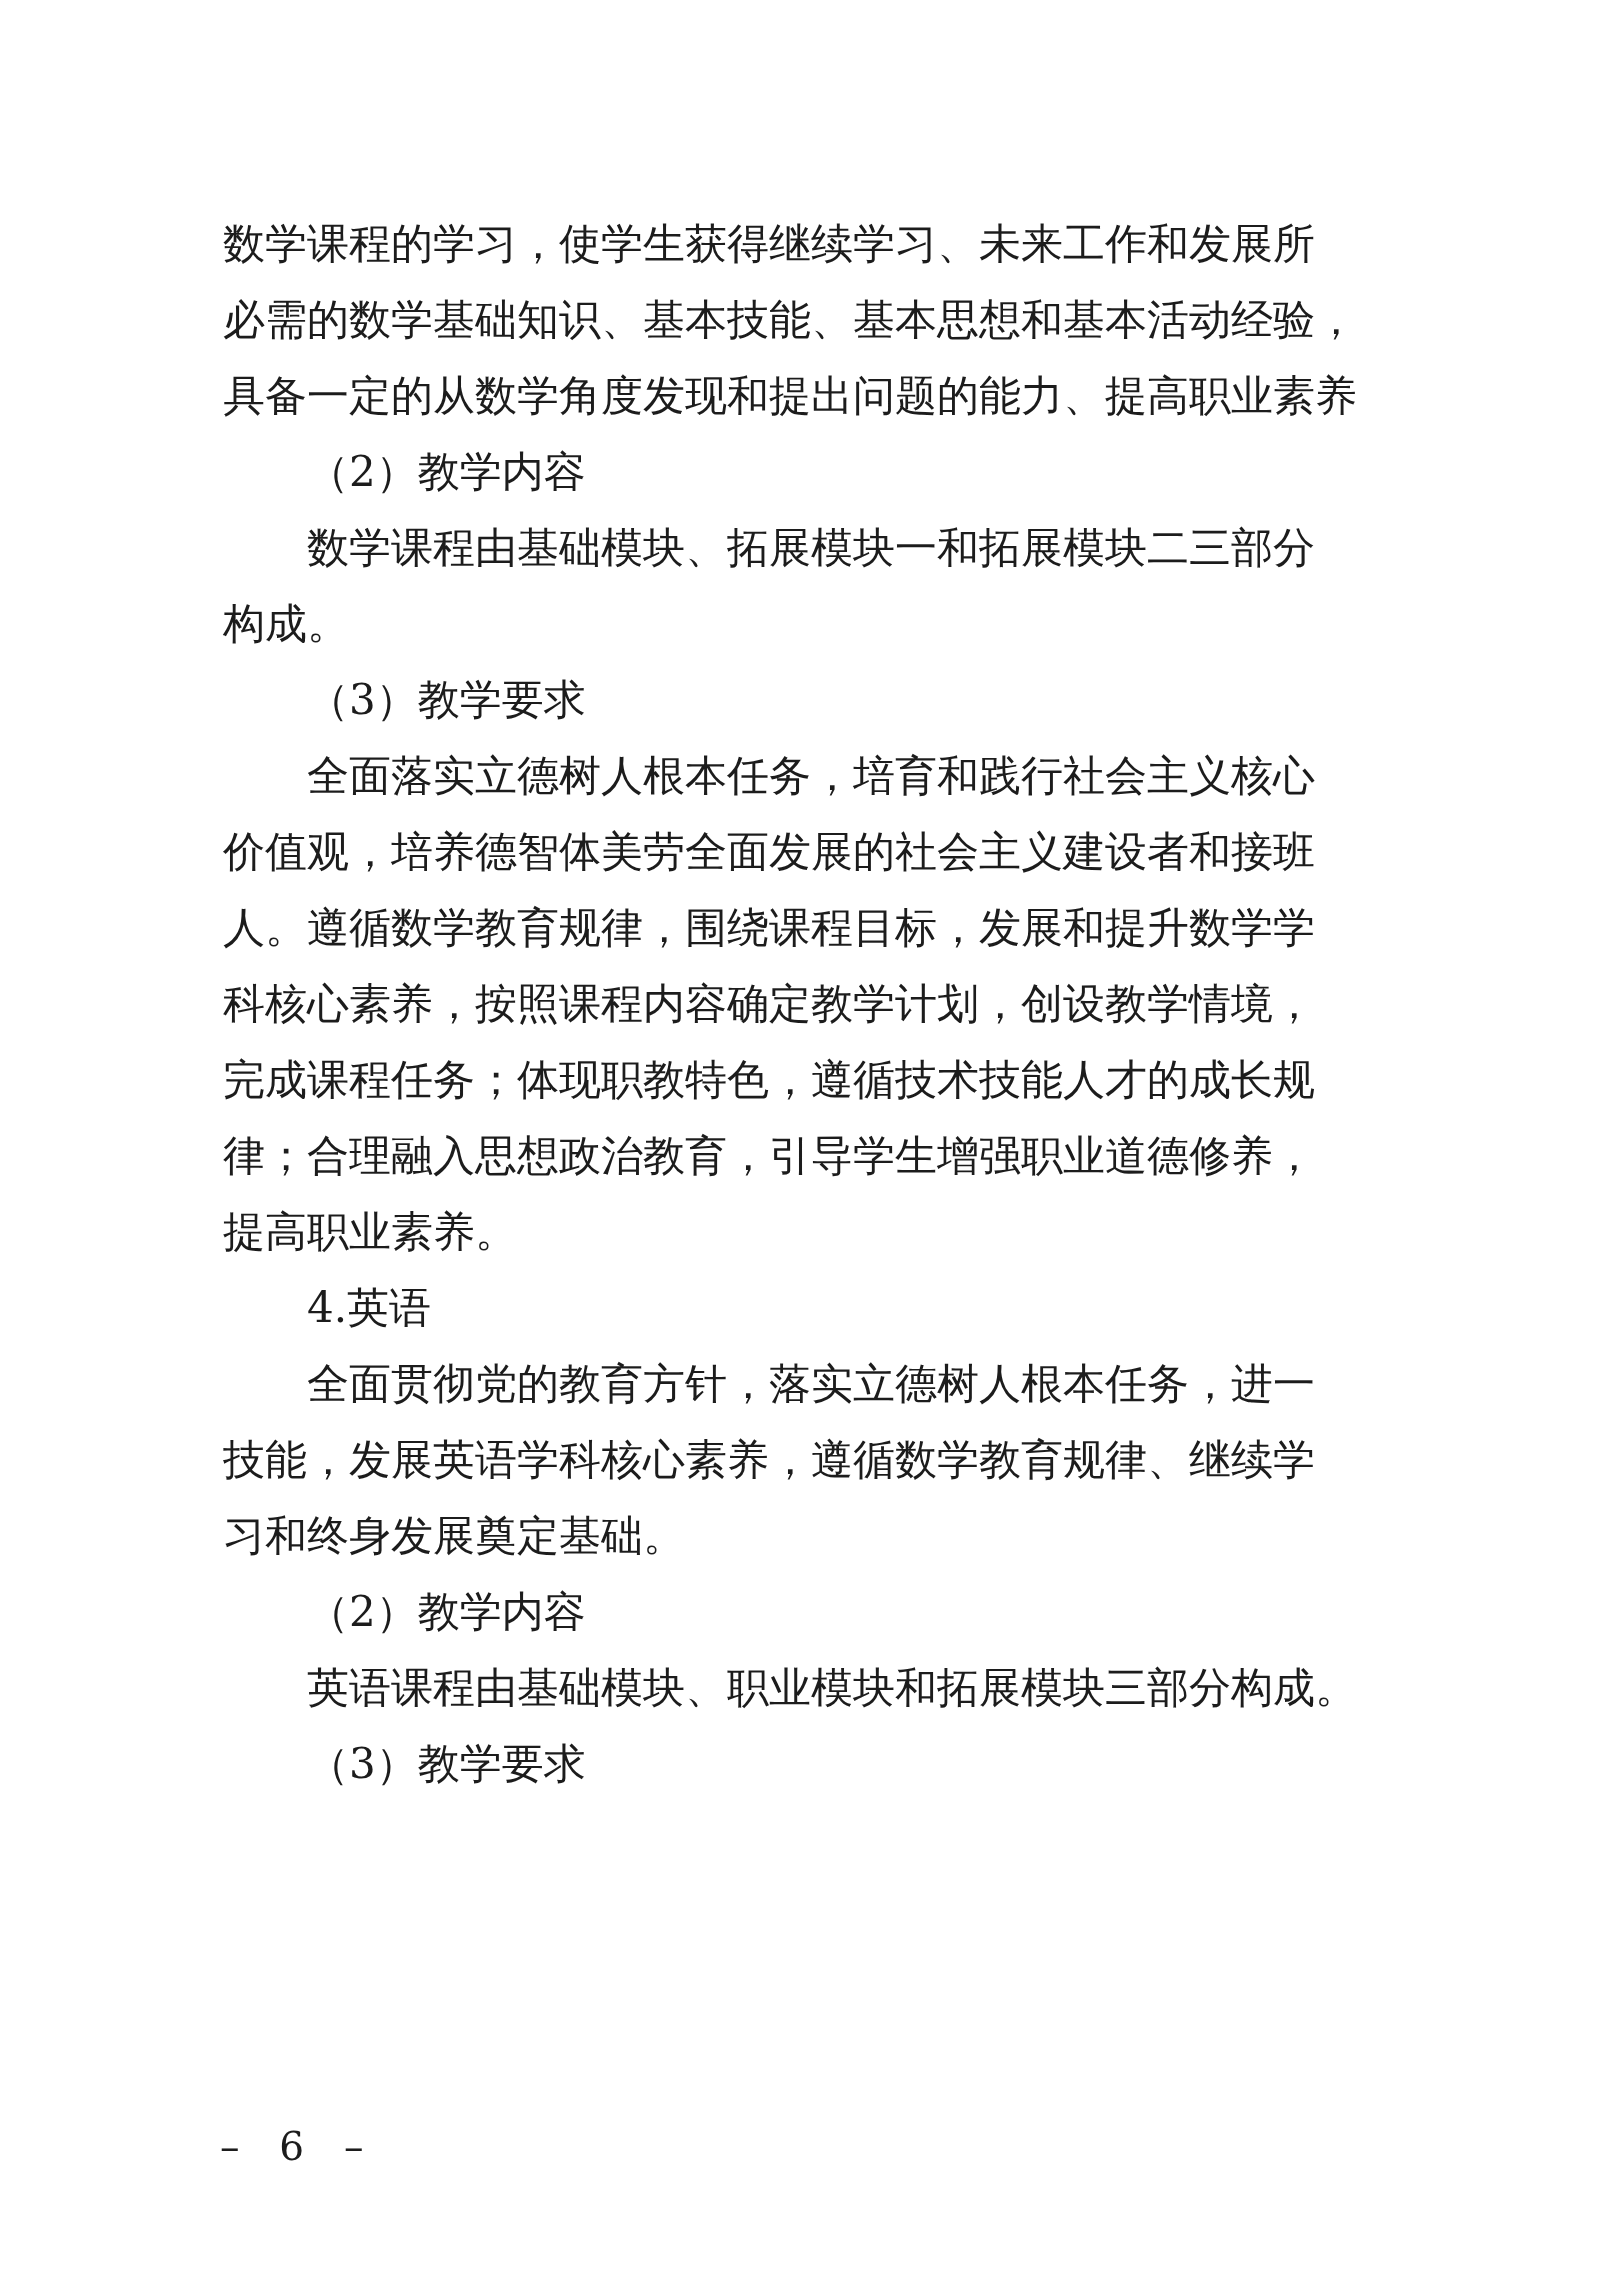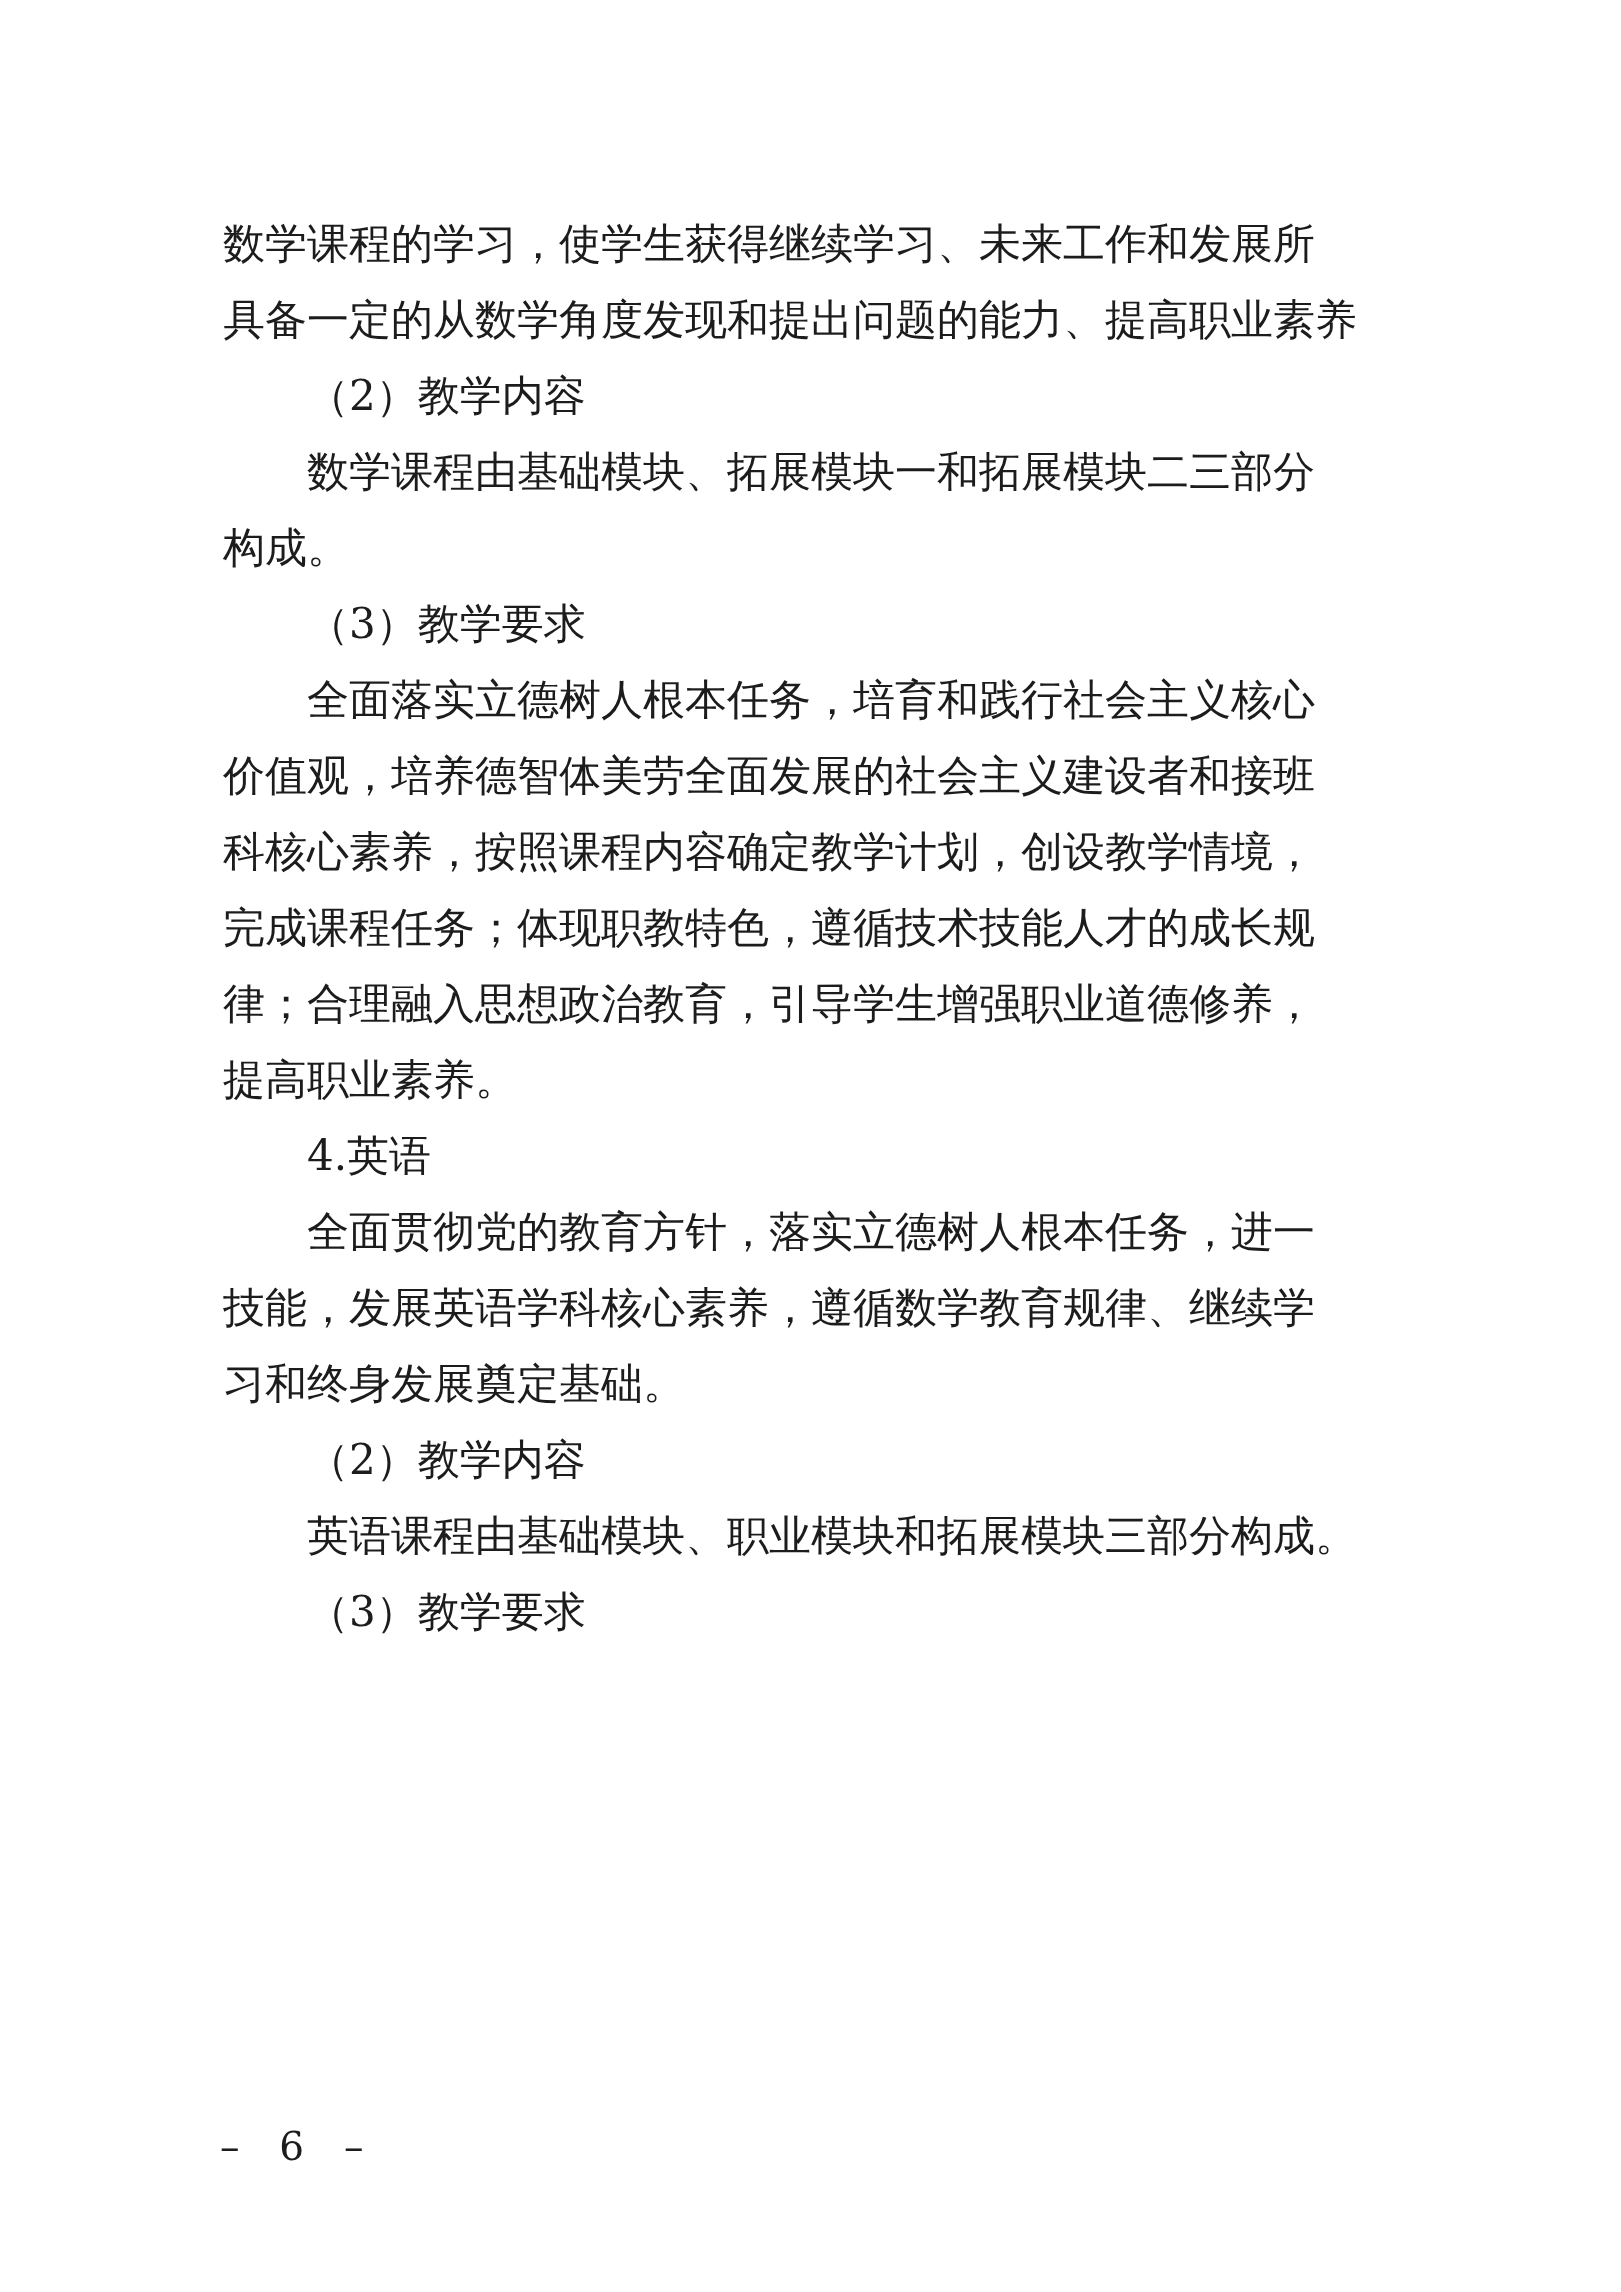--- a/index.html
+++ b/index.html
@@ -46,27 +46,29 @@
     color: #1c1c1c;
     white-space: nowrap;
   }
 </style>
 </head>
 <body>
 
 <div class="page">
   <div class="text-block">
     <div class="line">数学课程的学习，使学生获得继续学习、未来工作和发展所</div>
+    <div class="line">必需的数学基础知识、基本技能、基本思想和基本活动经验，</div>
     <div class="line">具备一定的从数学角度发现和提出问题的能力、提高职业素养</div>
     <div class="line indent">（2）教学内容</div>
     <div class="line indent">数学课程由基础模块、拓展模块一和拓展模块二三部分</div>
     <div class="line">构成。</div>
     <div class="line indent">（3）教学要求</div>
     <div class="line indent">全面落实立德树人根本任务，培育和践行社会主义核心</div>
     <div class="line">价值观，培养德智体美劳全面发展的社会主义建设者和接班</div>
+    <div class="line">人。遵循数学教育规律，围绕课程目标，发展和提升数学学</div>
     <div class="line">科核心素养，按照课程内容确定教学计划，创设教学情境，</div>
     <div class="line">完成课程任务；体现职教特色，遵循技术技能人才的成长规</div>
     <div class="line">律；合理融入思想政治教育，引导学生增强职业道德修养，</div>
     <div class="line">提高职业素养。</div>
     <div class="line indent bold">4.英语</div>
     <div class="line indent">全面贯彻党的教育方针，落实立德树人根本任务，进一</div>
     <div class="line">技能，发展英语学科核心素养，遵循数学教育规律、继续学</div>
     <div class="line">习和终身发展奠定基础。</div>
     <div class="line indent">（2）教学内容</div>
     <div class="line indent">英语课程由基础模块、职业模块和拓展模块三部分构成。</div>

